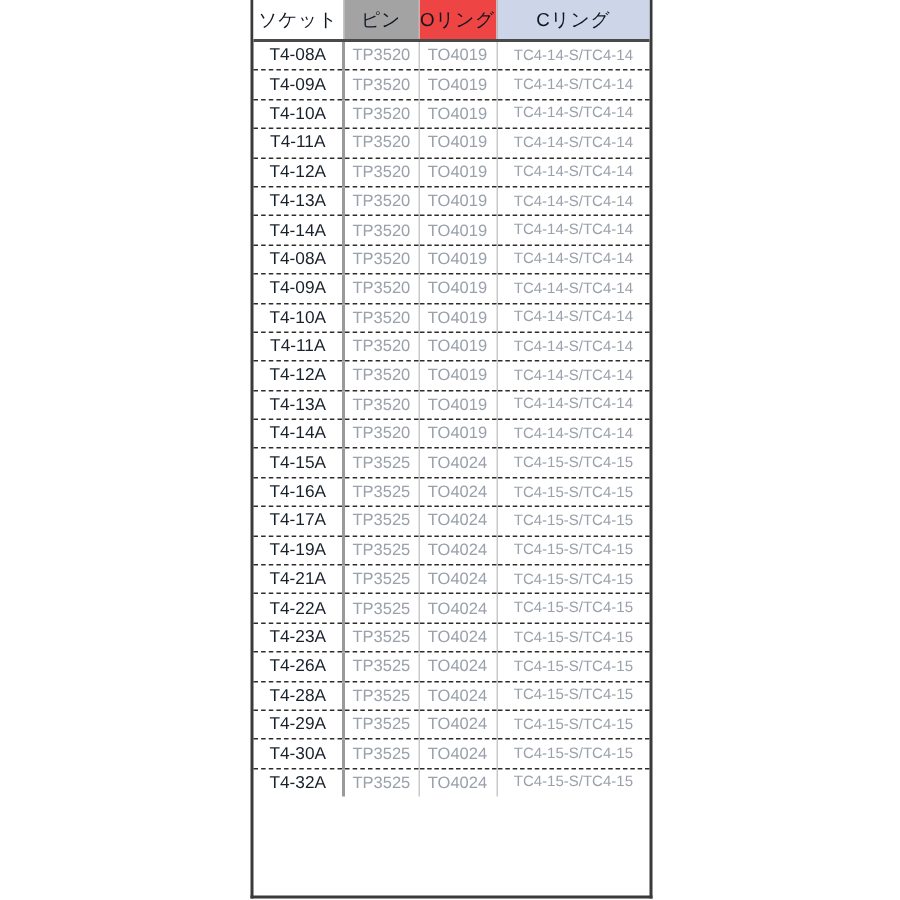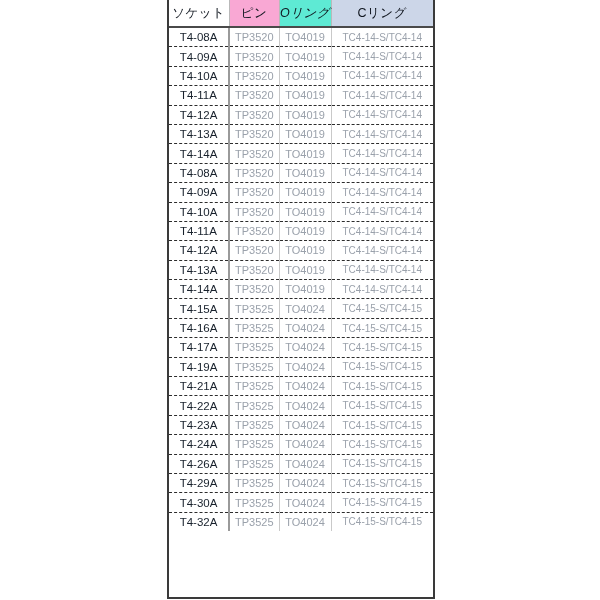--- a/index.html
+++ b/index.html
@@ -52,22 +52,22 @@
     color: #10161f;
     text-align: center;
     vertical-align: middle;
     letter-spacing: 0.5px;
     border-bottom: 2px solid #4a4a4a;
     border-right: 1px solid #b9b9b9;
   }
   thead th.last { border-right: none; }
 
   thead th.h-socket { background: #ffffff; }
-  thead th.h-pin    { background: #f9a8d4; }
-  thead th.h-oring  { background: #5eead4; font-style: italic; }
+  thead th.h-pin    { background: #a3a3a3; }
+  thead th.h-oring  { background: #ef4444; }
   thead th.h-cring  { background: #ccd6e8; margin-left: 24px; }
 
   tbody td {
     height: 18.4px;
     padding: 0 2px;
     margin: 0;
     font-size: 11px;
     text-align: center;
     vertical-align: middle;
     border-bottom: 1px dashed #2c2c2c;
@@ -229,27 +229,27 @@
             <td class="cell-oring">TO4024</td>
             <td class="cell-cring last">TC4-15-S/TC4-15</td>
           </tr>
           <tr>
             <td class="cell-socket">T4-23A</td>
             <td class="cell-pin">TP3525</td>
             <td class="cell-oring">TO4024</td>
             <td class="cell-cring last">TC4-15-S/TC4-15</td>
           </tr>
           <tr>
-            <td class="cell-socket">T4-24A</td>
-            <td class="cell-pin">TP3525</td>
-            <td class="cell-oring">TO4024</td>
-            <td class="cell-cring last">TC4-15-S/TC4-15</td>
-          </tr>
-          <tr>
             <td class="cell-socket">T4-26A</td>
+            <td class="cell-pin">TP3525</td>
+            <td class="cell-oring">TO4024</td>
+            <td class="cell-cring last">TC4-15-S/TC4-15</td>
+          </tr>
+          <tr>
+            <td class="cell-socket">T4-28A</td>
             <td class="cell-pin">TP3525</td>
             <td class="cell-oring">TO4024</td>
             <td class="cell-cring last">TC4-15-S/TC4-15</td>
           </tr>
           <tr>
             <td class="cell-socket">T4-29A</td>
             <td class="cell-pin">TP3525</td>
             <td class="cell-oring">TO4024</td>
             <td class="cell-cring last">TC4-15-S/TC4-15</td>
           </tr>

